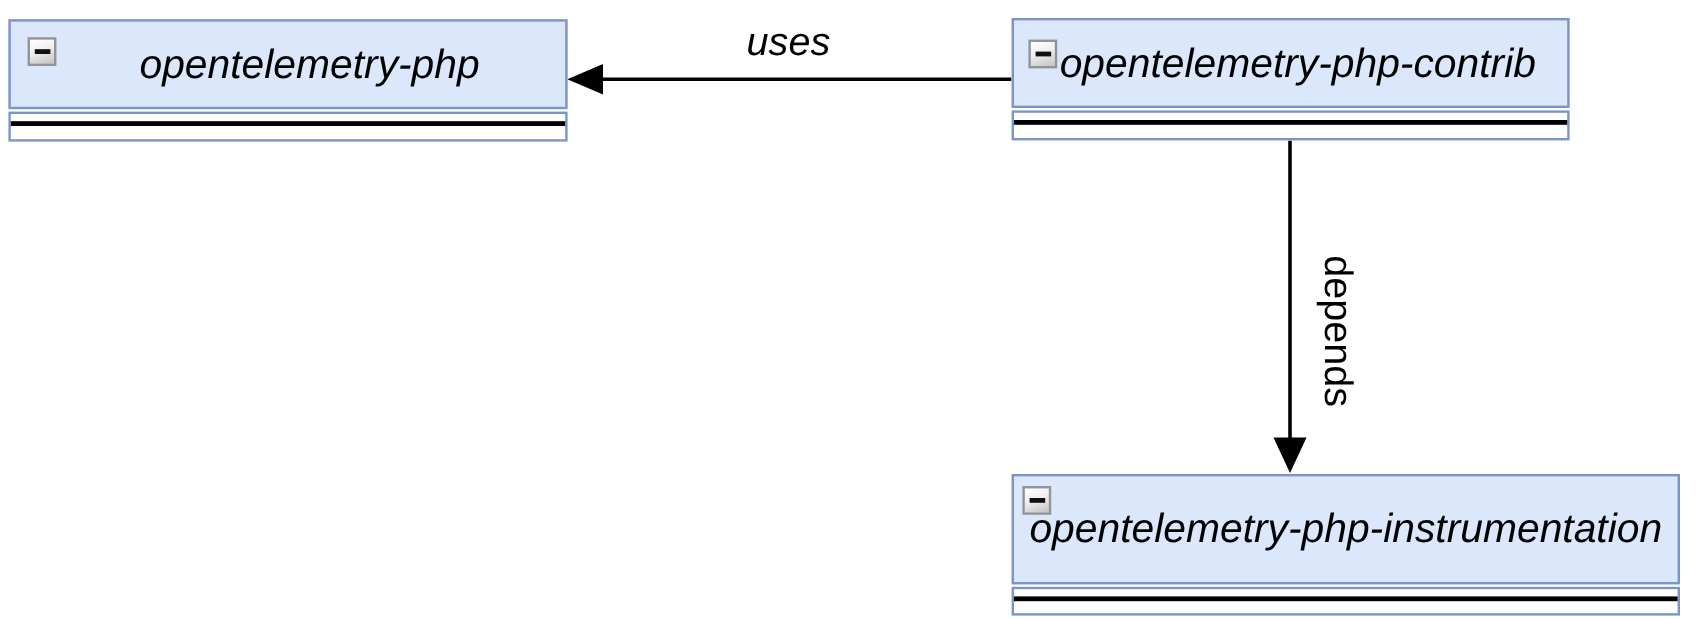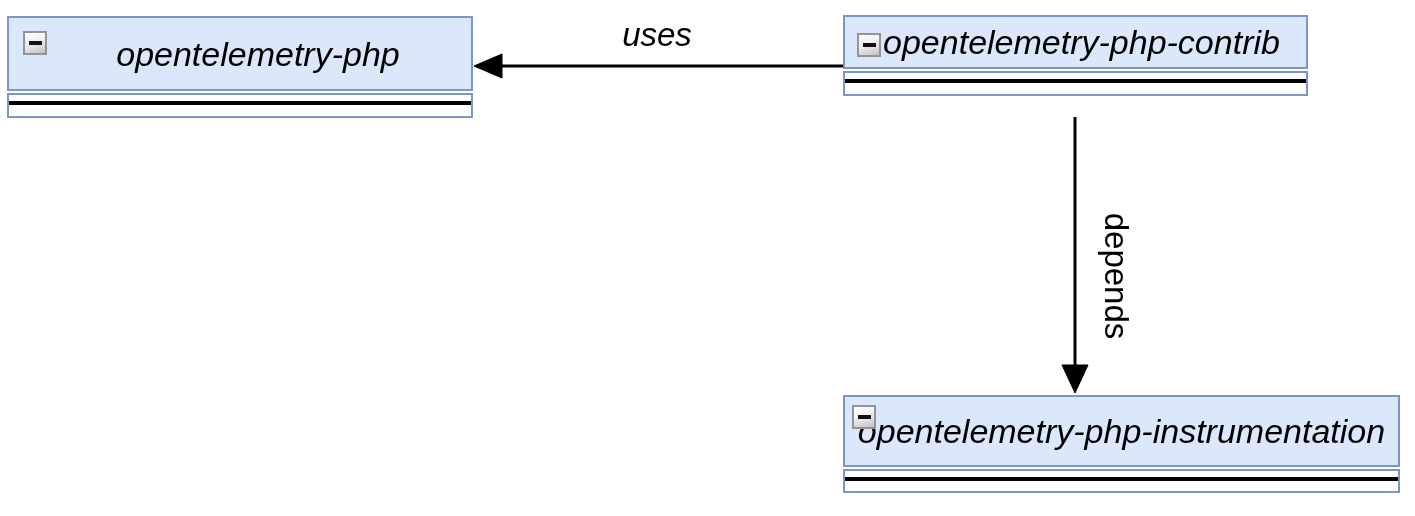--- a/index.html
+++ b/index.html
@@ -113,33 +113,33 @@
         <span class="minus-bar"></span>
       </div>
       <span class="node-label">opentelemetry-php</span>
     </div>
     <div class="node-strip" style="height:25px; padding-top:6px;">
       <div class="strip-line"></div>
     </div>
   </div>
 
   <div class="node" style="left:843px; top:15px; width:465px;">
-    <div class="node-title" style="height:54px;padding-left:12px;">
+    <div class="node-title" style="height:75px;padding-left:12px;">
       <div class="collapse-btn" style="left:12px; top:16px;">
         <span class="minus-bar"></span>
       </div>
       <span class="node-label">opentelemetry-php-contrib</span>
     </div>
     <div class="node-strip" style="height:25px; padding-top:6px;">
       <div class="strip-line"></div>
     </div>
   </div>
 
   <div class="node" style="left:843px; top:395px; width:557px;">
-    <div class="node-title" style="height:72px;">
+    <div class="node-title" style="height:92px;">
       <div class="collapse-btn" style="left:7px; top:8px;">
         <span class="minus-bar"></span>
       </div>
       <span class="node-label">opentelemetry-php-instrumentation</span>
     </div>
     <div class="node-strip" style="height:24px; padding-top:6px;">
       <div class="strip-line"></div>
     </div>
   </div>
 

